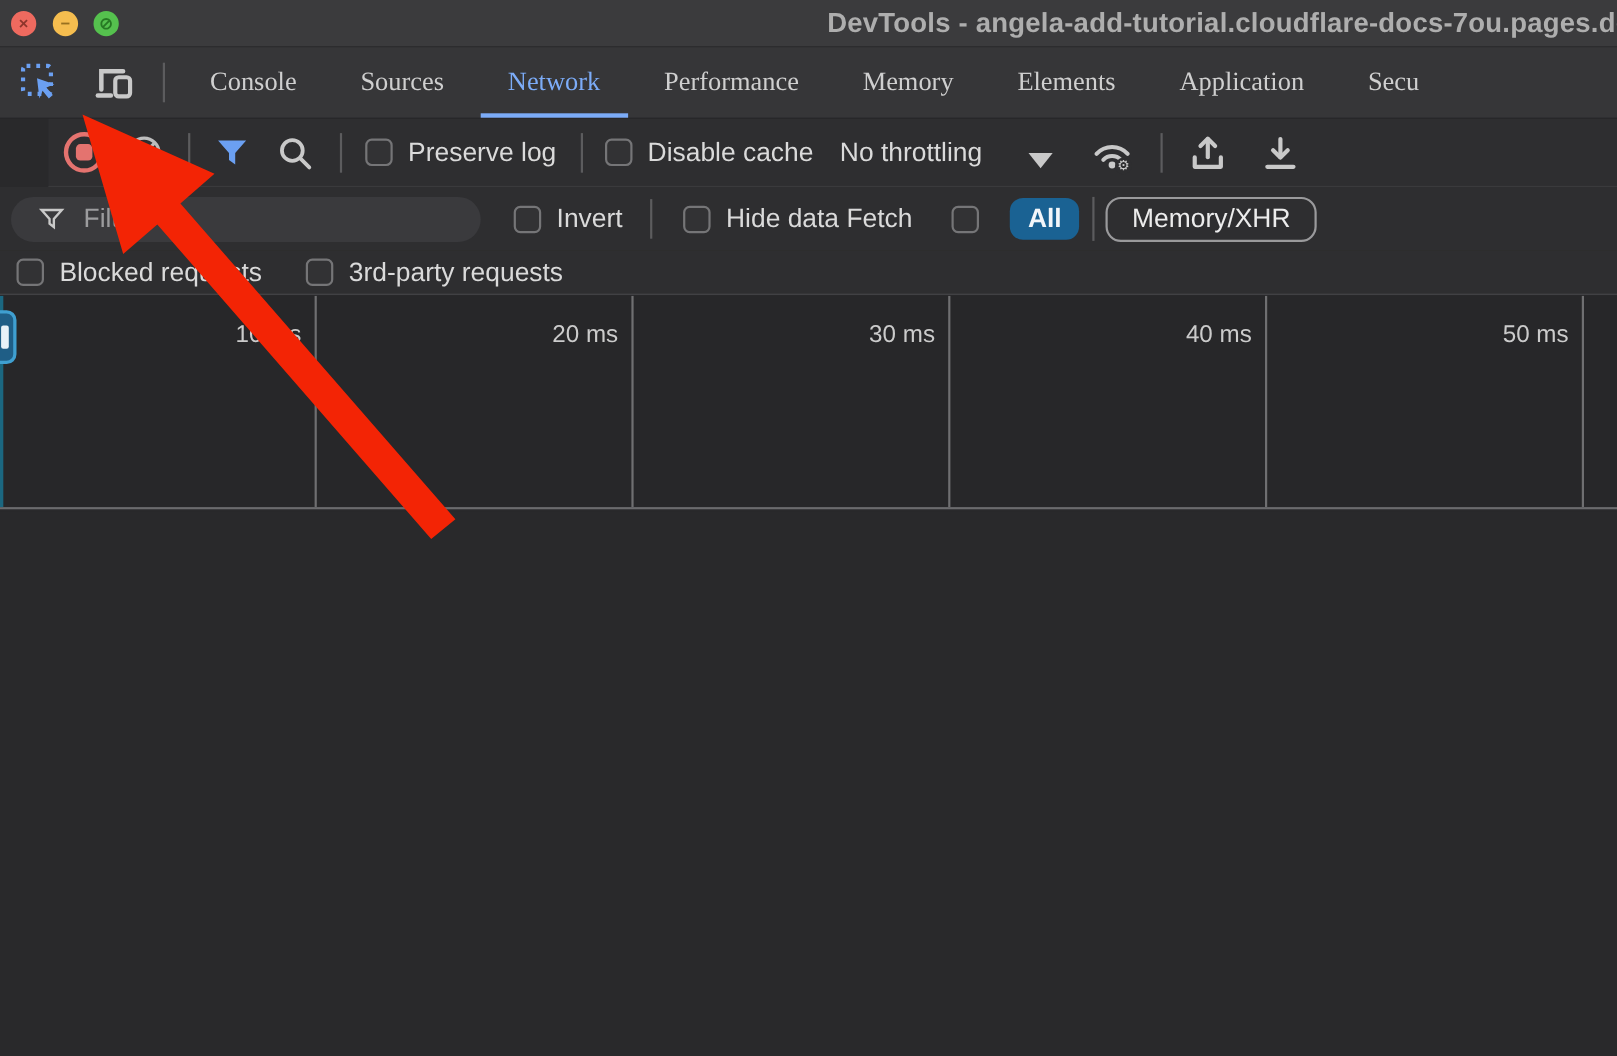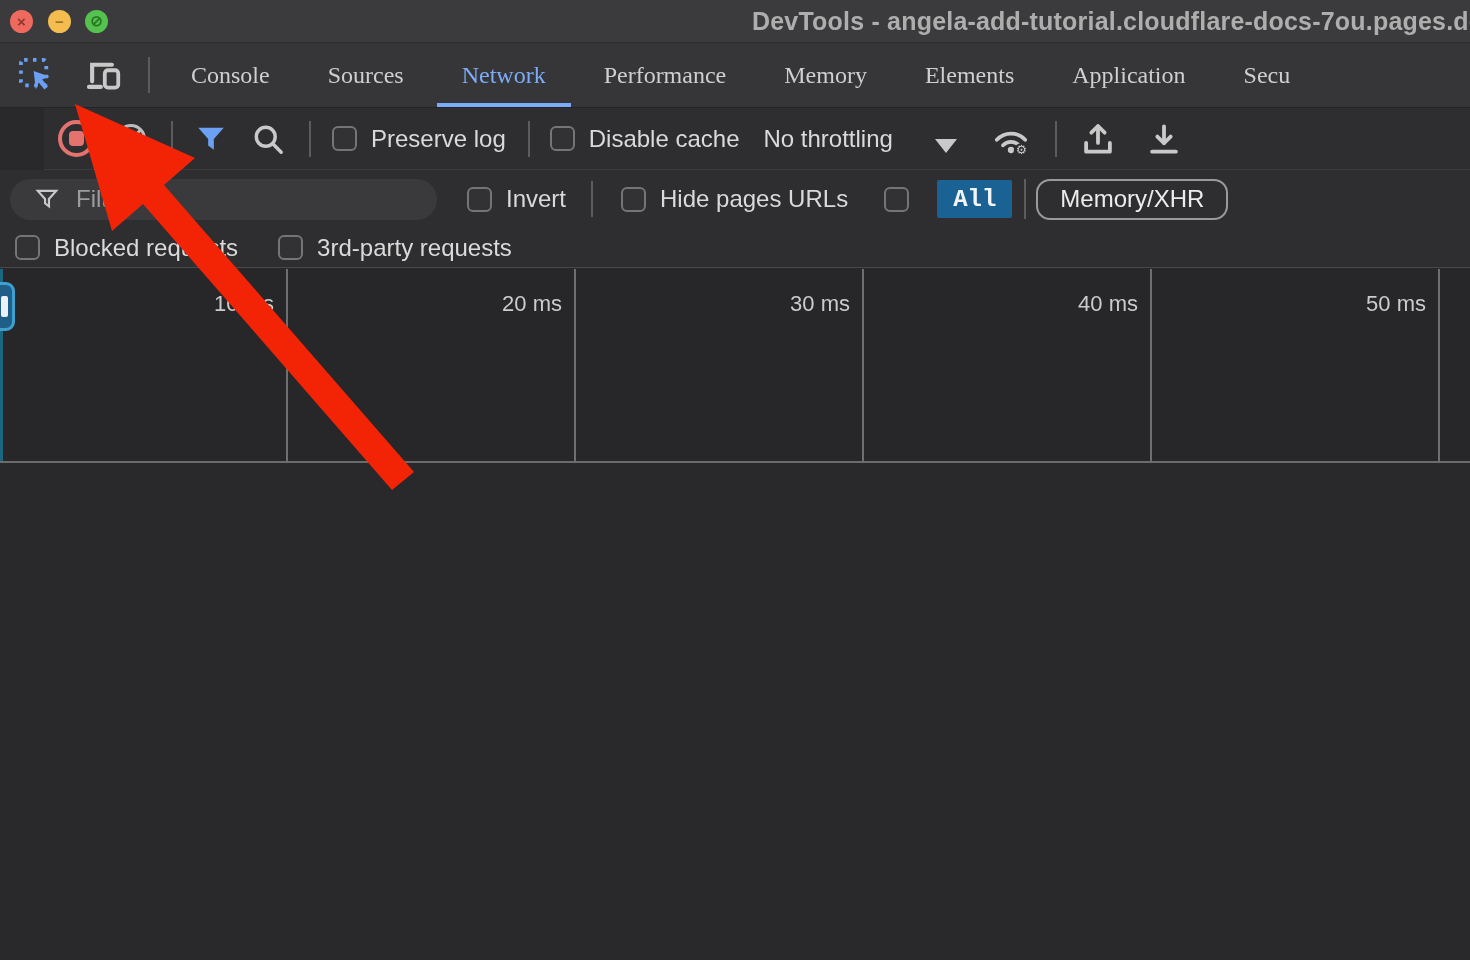--- a/index.html
+++ b/index.html
@@ -63,22 +63,22 @@
   #filter-pill { margin-left:10px; width:427px; height:41px; background:#3a3a3d; border-radius:21px;
                  display:flex; align-items:center; }
   #filter-pill svg { margin-left:24px; }
   #filter-input { background:transparent; border:none; outline:none; color:#e0e0e0; font-size:24px;
                   font-family:"Liberation Sans",sans-serif; margin-left:16px; width:330px; }
   #filter-input::placeholder { color:#9c9c9e; opacity:1; }
   #cb-invert { margin-left:30px; }
   #filterrow .vsep.f1 { margin-left:25px; }
   #cb-hidedata { margin-left:28px; }
   #cb-hideext { margin-left:36px; }
-  #all-pill { margin-left:28px; height:38px; padding:0 16px; background:#1a6293; border-radius:2px;
-              color:#f2f6fa; font-size:24px; font-weight:700; display:flex; align-items:center;font-family:Liberation Mono, monospace; }
+  #all-pill { margin-left:28px; height:38px; padding:0 16px; background:#1a6293; border-radius:12px;
+              color:#f2f6fa; font-size:24px; font-weight:700; display:flex; align-items:center; }
   #filterrow .vsep.f2 { margin-left:12px; height:40px; width:2px; }
   #fetch-pill { margin-left:10px; height:41px; padding:0 22px; border:2px solid #9a9a9c; border-radius:14px;
                 color:#ececec; font-size:24px; display:flex; align-items:center; white-space:nowrap; }
 
   
   #reqrow { top:228px; height:40px; background:#2e2e30; border-bottom:1px solid #48484a; }
   #cb-blocked { margin-left:15px; }
   #cb-3rd { margin-left:40px; }
 
   
@@ -193,21 +193,21 @@
   <div id="filter-pill">
     <svg class="ic" width="26" height="26" viewBox="0 0 24 24">
       <path d="M3.5,4.5 L20.5,4.5 L13.8,12 L13.8,18.8 L10.2,16 L10.2,12 Z" fill="none" stroke="#c9c9c9" stroke-width="2"></path>
     </svg>
     <input id="filter-input" value="" placeholder="Filter" style="">
   </div>
   <div class="cb" id="cb-invert"></div>
   <div class="lbl">Invert</div>
   <div class="vsep f1"></div>
   <div class="cb" id="cb-hidedata"></div>
-  <div class="lbl">Hide pages URLs</div>
+  <div class="lbl">Hide data Fetch</div>
   <div class="cb" id="cb-hideext"></div>
   <div id="all-pill">All</div>
   <div class="vsep f2"></div>
   <div id="fetch-pill">Memory/XHR</div>
 </div>
 
 <div class="row" id="reqrow">
   <div class="cb" id="cb-blocked"></div>
   <div class="lbl">Blocked requests</div>
   <div class="cb" id="cb-3rd"></div>

